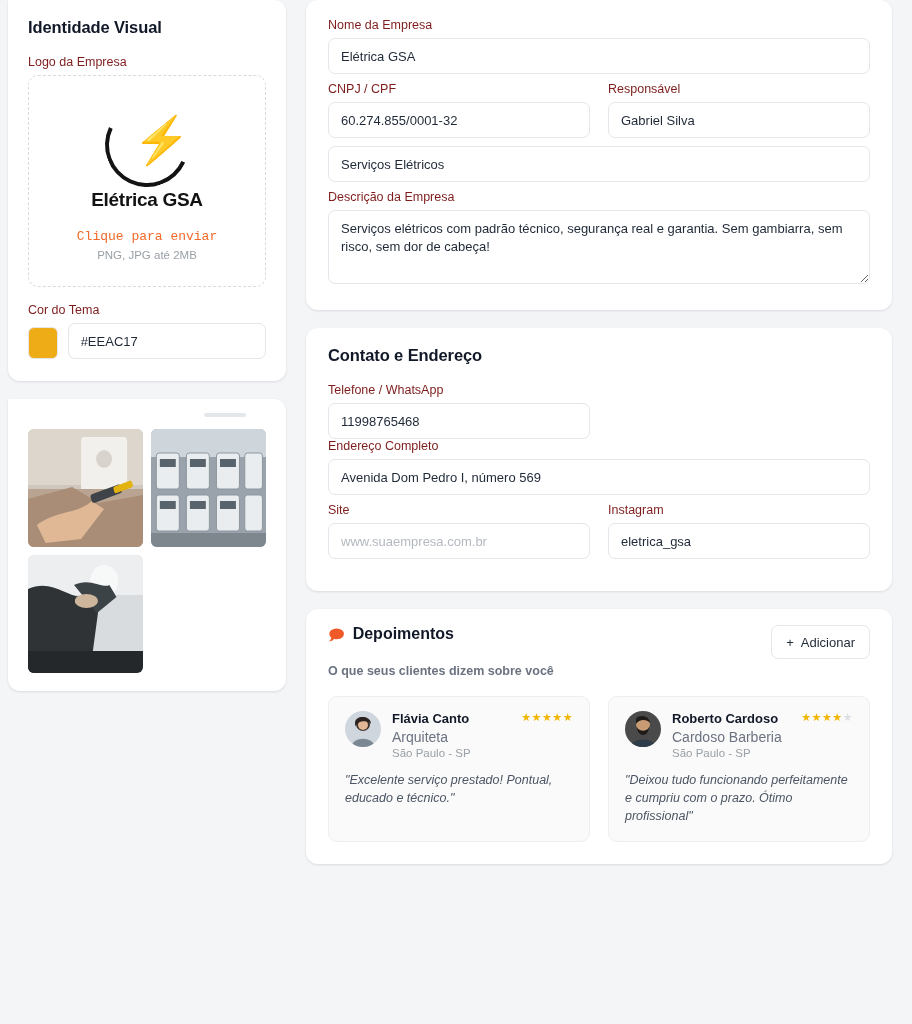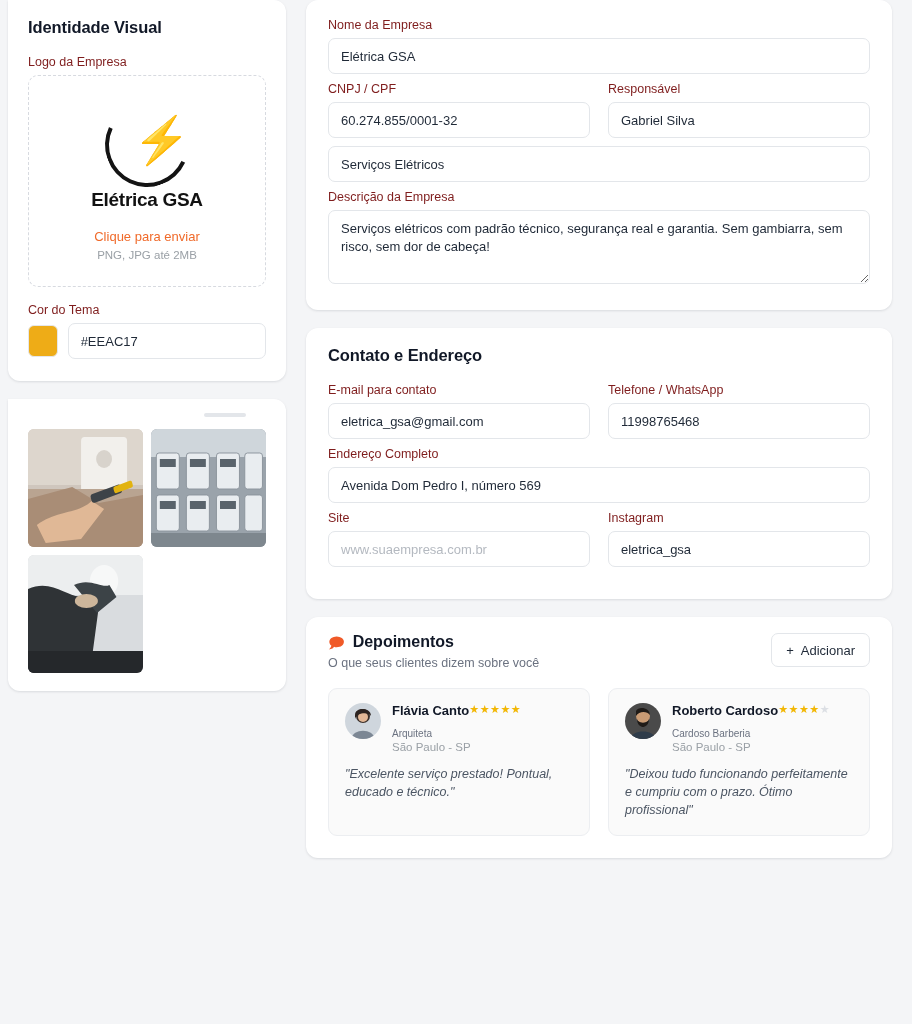--- a/index.html
+++ b/index.html
@@ -96,20 +96,21 @@
   .logo-text {
     font-size: 19px;
     font-weight: bold;
     color: #121212;
     letter-spacing: -0.3px;
   }
   .upload-link {
     margin-top: 18px;
     color: #f06a2a;
     font-size: 13px;
+    font-family: Liberation Mono, monospace;
   }
   .upload-hint {
     margin-top: 5px;
     color: #9aa0a6;
     font-size: 11.5px;
   }
   .theme-row {
     display: flex;
     align-items: center;
     gap: 10px;
@@ -197,21 +198,22 @@
   }
   .chat-icon { color: #f05a28; font-size: 15px; line-height: 1; }
   .testi-title {
     font-size: 16px;
     font-weight: bold;
     color: #111827;
   }
   .testi-sub {
     font-size: 12.5px;
     color: #6b7280;
-    margin-top: 5px;
+    margin-top: 21px;
+    font-weight: bold;
   }
   .add-btn {
     border: 1px solid #e3e6ea;
     background: #fff;
     border-radius: 7px;
     height: 34px;
     padding: 0 14px;
     font-size: 13px;
     color: #1f2937;
     display: inline-flex;
@@ -236,32 +238,32 @@
   .avatar {
     width: 36px; height: 36px;
     border-radius: 50%;
     overflow: hidden;
     flex: 0 0 36px;
   }
   .avatar svg { width: 100%; height: 100%; display: block; }
   .t-name {
     font-size: 13px; font-weight: bold; color: #111827;
   }
-  .t-role { font-size: 10px; color: #6b7280; margin-top: 10px; }
+  .t-role { font-size: 14px; color: #6b7280; margin-top: 3px; }
   .t-city { font-size: 11.5px; color: #9aa0a6; margin-top: 2px; }
   .stars { font-size: 11px; color: #f2b705; letter-spacing: 0.5px; white-space: nowrap; }
   .stars .off { color: #dcdfe4; }
   .t-body {
     font-size: 12.5px;
     font-style: italic;
     color: #4b5563;
     line-height: 1.45;
     margin-top: 12px;
   }
-  .name-row { display: flex; align-items: flex-start; width: 100%; }
+  .name-row { display: flex; align-items: flex-start; justify-content: space-between; width: 100%; gap: 13px; }
 </style>
 </head>
 <body>
 
 <div class="page">
 
   <div class="col-left">
 
     <div class="card card-ident">
       <h2 class="section-title">Identidade Visual</h2>
@@ -273,21 +275,21 @@
           <div class="logo-ring"></div>
           <div class="logo-bolt">⚡</div>
         </div>
         <div class="logo-text">Elétrica GSA</div>
         <div class="upload-link">Clique para enviar</div>
         <div class="upload-hint">PNG, JPG até 2MB</div>
       </div>
 
       <div style="margin-top:16px;">
         <span class="field-label">Cor do Tema</span>
-        <div class="theme-row" style="margin-top:4px;">
+        <div class="theme-row" style="margin-top:4px;align-items:flex-end;">
           <div class="swatch" style="background:#EEAC17;"></div>
           <input class="input" value="#EEAC17" style="">
         </div>
       </div>
     </div>
 
     <div class="card card-gallery">
       <div class="gallery-tab"></div>
       <div class="gal-grid">
 
@@ -374,24 +376,20 @@
         <span class="field-label">Descrição da Empresa</span>
         <textarea class="textarea" style="">Serviços elétricos com padrão técnico, segurança real e garantia. Sem gambiarra, sem risco, sem dor de cabeça!</textarea>
       </div>
     </div>
 
     <div class="card card-contact">
       <h2 class="section-title">Contato e Endereço</h2>
 
       <div class="grid2">
         <div class="field">
-          <span class="field-label">E-mail para contato</span>
-          <input class="input" value="eletrica_gsa@gmail.com" style="">
-        </div>
-        <div class="field">
           <span class="field-label">Telefone / WhatsApp</span>
           <input class="input" value="11998765468" style="">
         </div>
       </div>
 
       <div class="field">
         <span class="field-label">Endereço Completo</span>
         <input class="input" value="Avenida Dom Pedro I, número 569" style="">
       </div>
 

